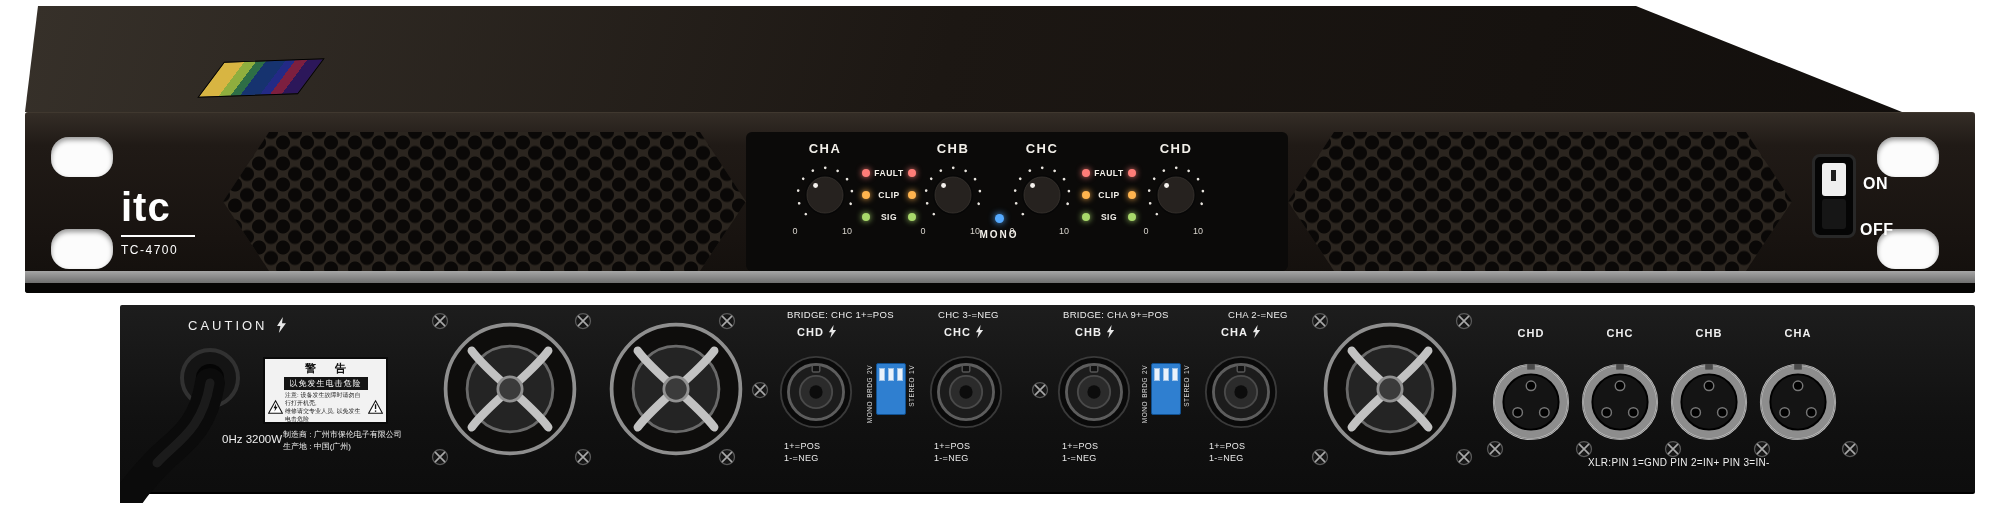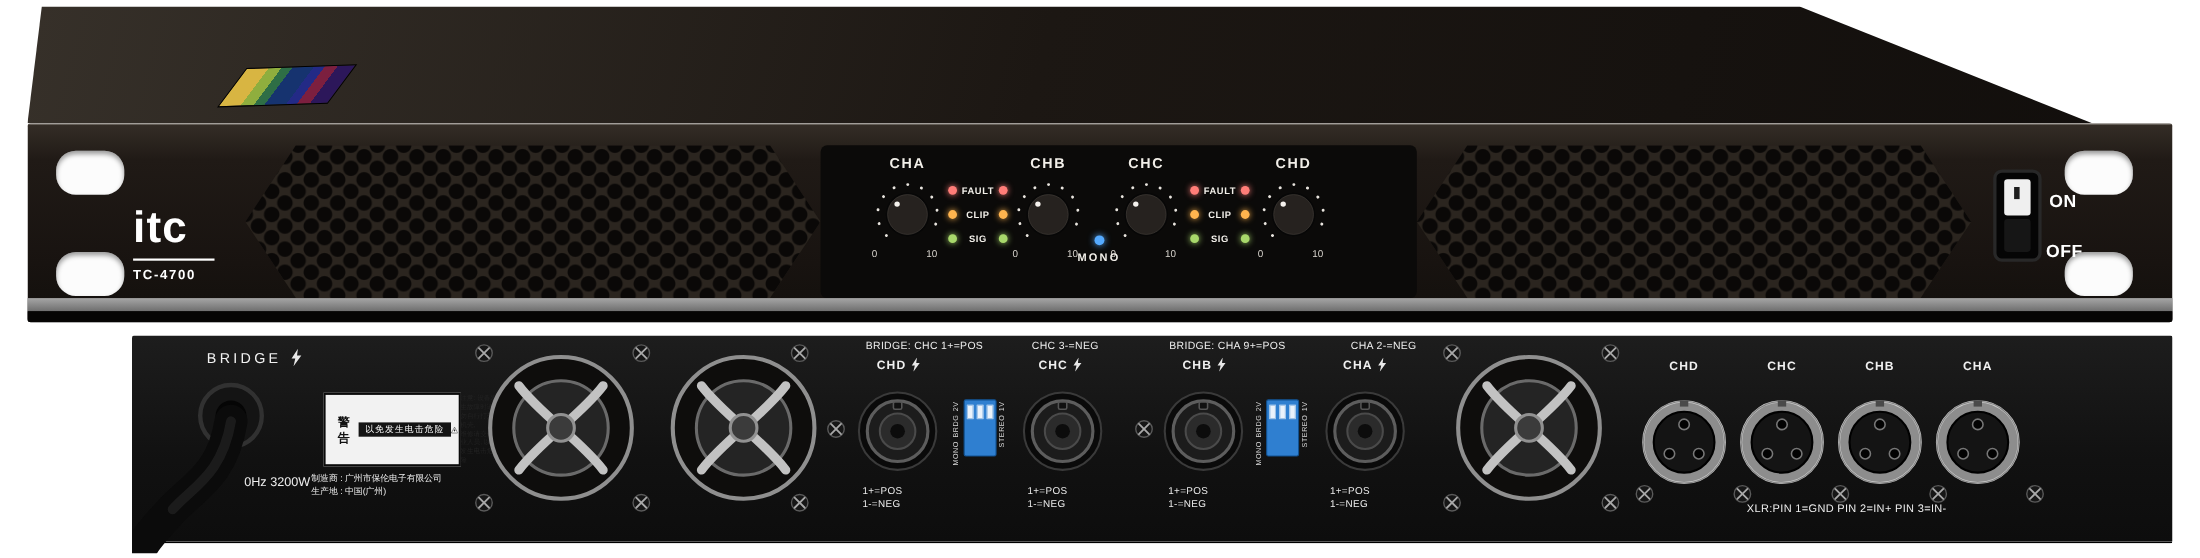--- a/index.html
+++ b/index.html
@@ -39,21 +39,21 @@
   .led-row{display:flex;align-items:center;justify-content:center;gap:4px;height:22px;}
   .led-dot{width:8px;height:8px;border-radius:50%;box-shadow:0 0 6px currentColor;flex:0 0 auto;}
   .led-label{color:#f2efe9;font-size:8.5px;letter-spacing:.5px;min-width:30px;text-align:center;}
   .power-led{position:absolute;left:249px;top:82px;width:9px;height:9px;border-radius:50%;
     box-shadow:0 0 7px currentColor;}
   .power-label{position:absolute;left:213px;top:97px;width:80px;text-align:center;
     color:#f2efe9;font-size:10px;letter-spacing:2px;font-weight:bold;}
   .logo{position:absolute;left:96px;top:74px;color:#fff;font-size:40px;font-weight:bold;
     letter-spacing:1px;line-height:1;}
   .logo-rule{position:absolute;left:96px;top:122px;width:74px;height:2px;background:#fff;}
-  .model{position:absolute;left:96px;top:130px;color:#fff;font-size:12px;font-weight:bold;
+  .model{position:absolute;left:96px;top:130px;color:#fff;font-size:12px;font-weight:normal;
     letter-spacing:1.5px;}
   .pswitch{position:absolute;left:1787px;top:41px;width:44px;height:84px;background:#050505;
     border:3px solid #282828;border-radius:8px;box-sizing:border-box;}
   .rocker-on{position:absolute;left:7px;top:6px;width:24px;height:33px;background:#efefef;border-radius:3px;}
   .rocker-on::after{content:"";position:absolute;left:9px;top:7px;width:5px;height:11px;background:#1d1d1d;}
   .rocker-off{position:absolute;left:7px;top:42px;width:24px;height:30px;background:#161616;border-radius:3px;}
   .sw-label{position:absolute;color:#fff;font-size:16px;font-weight:bold;letter-spacing:.5px;}
 
   
   .rear{position:absolute;left:120px;top:305px;width:1855px;height:187px;
@@ -66,22 +66,22 @@
   .term{position:absolute;color:#eaeaea;font-size:9px;line-height:11.5px;letter-spacing:.3px;}
   .dip-wrap{position:absolute;display:flex;gap:2px;align-items:flex-start;}
   .dip-col{display:flex;flex-direction:column;justify-content:flex-start;gap:3px;padding-top:2px;}
   .vtext{writing-mode:vertical-rl;transform:rotate(180deg);font-size:6.5px;color:#d8d8d8;
     letter-spacing:.5px;line-height:8px;}
   .dip-box{width:30px;height:52px;background:#2f7fd0;border:1px solid #11508f;border-radius:2px;
     display:flex;justify-content:center;gap:3px;padding-top:4px;box-sizing:border-box;}
   .dip-sw{width:6px;height:13px;background:#eaf2fb;border:1px solid #9fc3e8;box-sizing:border-box;}
   .xlr-label{position:absolute;width:50px;text-align:center;color:#f0f0f0;font-size:11px;
     font-weight:bold;letter-spacing:1px;}
-  .warnbox{position:absolute;left:174px;top:52px;width:125px;height:67px;box-sizing:border-box;
-    background:#f2f2f2;border:2px solid #0a0a0a;display:flex;flex-direction:row;
+  .warnbox{position:absolute;left:143px;top:52px;width:125px;height:67px;box-sizing:border-box;
+    background:#f2f2f2;border:2px solid #0a0a0a;display:flex;flex-direction:column;
     align-items:center;padding:2px 3px;}
   .warn-title{font-size:11px;font-weight:bold;color:#111;letter-spacing:8px;padding-left:8px;}
   .warn-strip{background:#141414;color:#fff;font-size:8px;letter-spacing:1px;padding:1px 6px;
     margin:1px 0;white-space:nowrap;}
   .warn-bottom{display:flex;align-items:center;gap:2px;}
   .warn-notes{font-size:6px;color:#222;line-height:8px;text-align:left;}
   .cord-svg{position:absolute;left:0;top:18px;z-index:5;}
 </style>
 </head>
 <body>
@@ -229,21 +229,21 @@
     <div class="sw-label" style="left:1838px;top:62px">ON</div>
     <div class="sw-label" style="left:1835px;top:108px">OFF</div>
 
     <div class="face-strip"></div>
     <div class="face-foot"></div>
   </div>
 
   <div class="rear">
 
     <div class="abs" style="left:68px;top:12px;display:flex;align-items:center;gap:8px">
-      <span style="font-size:13px;letter-spacing:3px;color:#f0f0f0">BRIDGE</span>
+      <span style="font-size:13px;letter-spacing:3px;color:#f0f0f0">CAUTION</span>
       <svg width="11" height="16">
           <use href="#bolt"></use>
         </svg>
     </div>
     <div class="r-txt" style="left:102px;top:128px;font-size:11.5px;z-index:1">0Hz 3200W</div>
     <svg class="cord-svg" width="200" height="180" viewBox="0 0 200 180">
       <circle cx="90" cy="55" r="28" fill="#141414" stroke="#313131" stroke-width="4"></circle>
       <circle cx="90" cy="55" r="14" fill="#050505"></circle>
       <path d="M90 60 C82 110 55 120 35 142 C22 156 14 166 10 172" fill="none" stroke="#0b0b0b" stroke-width="30" stroke-linecap="round"></path>
       <path d="M90 60 C82 108 56 119 37 140" fill="none" stroke="#2a2a2a" stroke-width="9" stroke-linecap="round" opacity=".55"></path>

